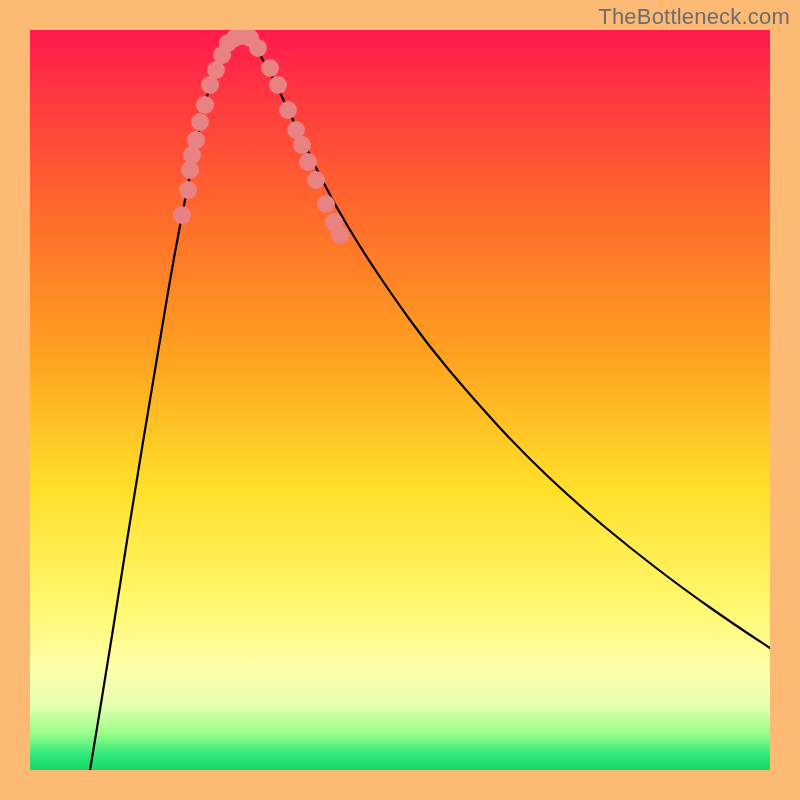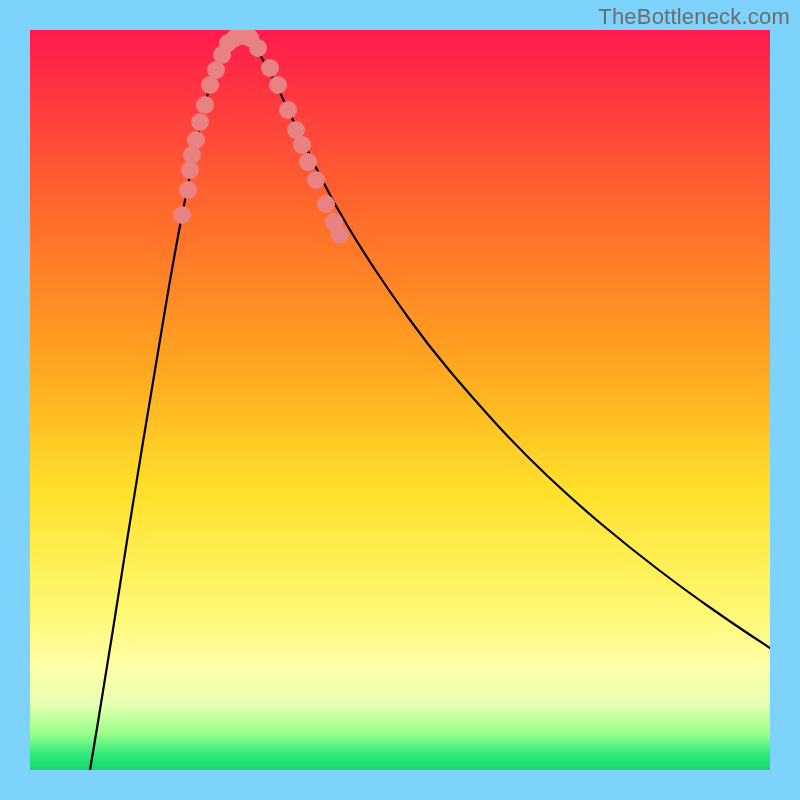--- a/index.html
+++ b/index.html
@@ -10,21 +10,21 @@
     overflow: hidden;
     background: #000;
     font-family: Arial, Helvetica, sans-serif;
   }
   .frame {
     position: absolute;
     top: 0;
     left: 0;
     width: 800px;
     height: 800px;
-    background: #7dd3fc;
+    background: #fdba74;
   }
   .plot {
     position: absolute;
     top: 30px;
     left: 30px;
     width: 740px;
     height: 740px;
     background: linear-gradient(
       to bottom,
       #ff1a4d 0%,

